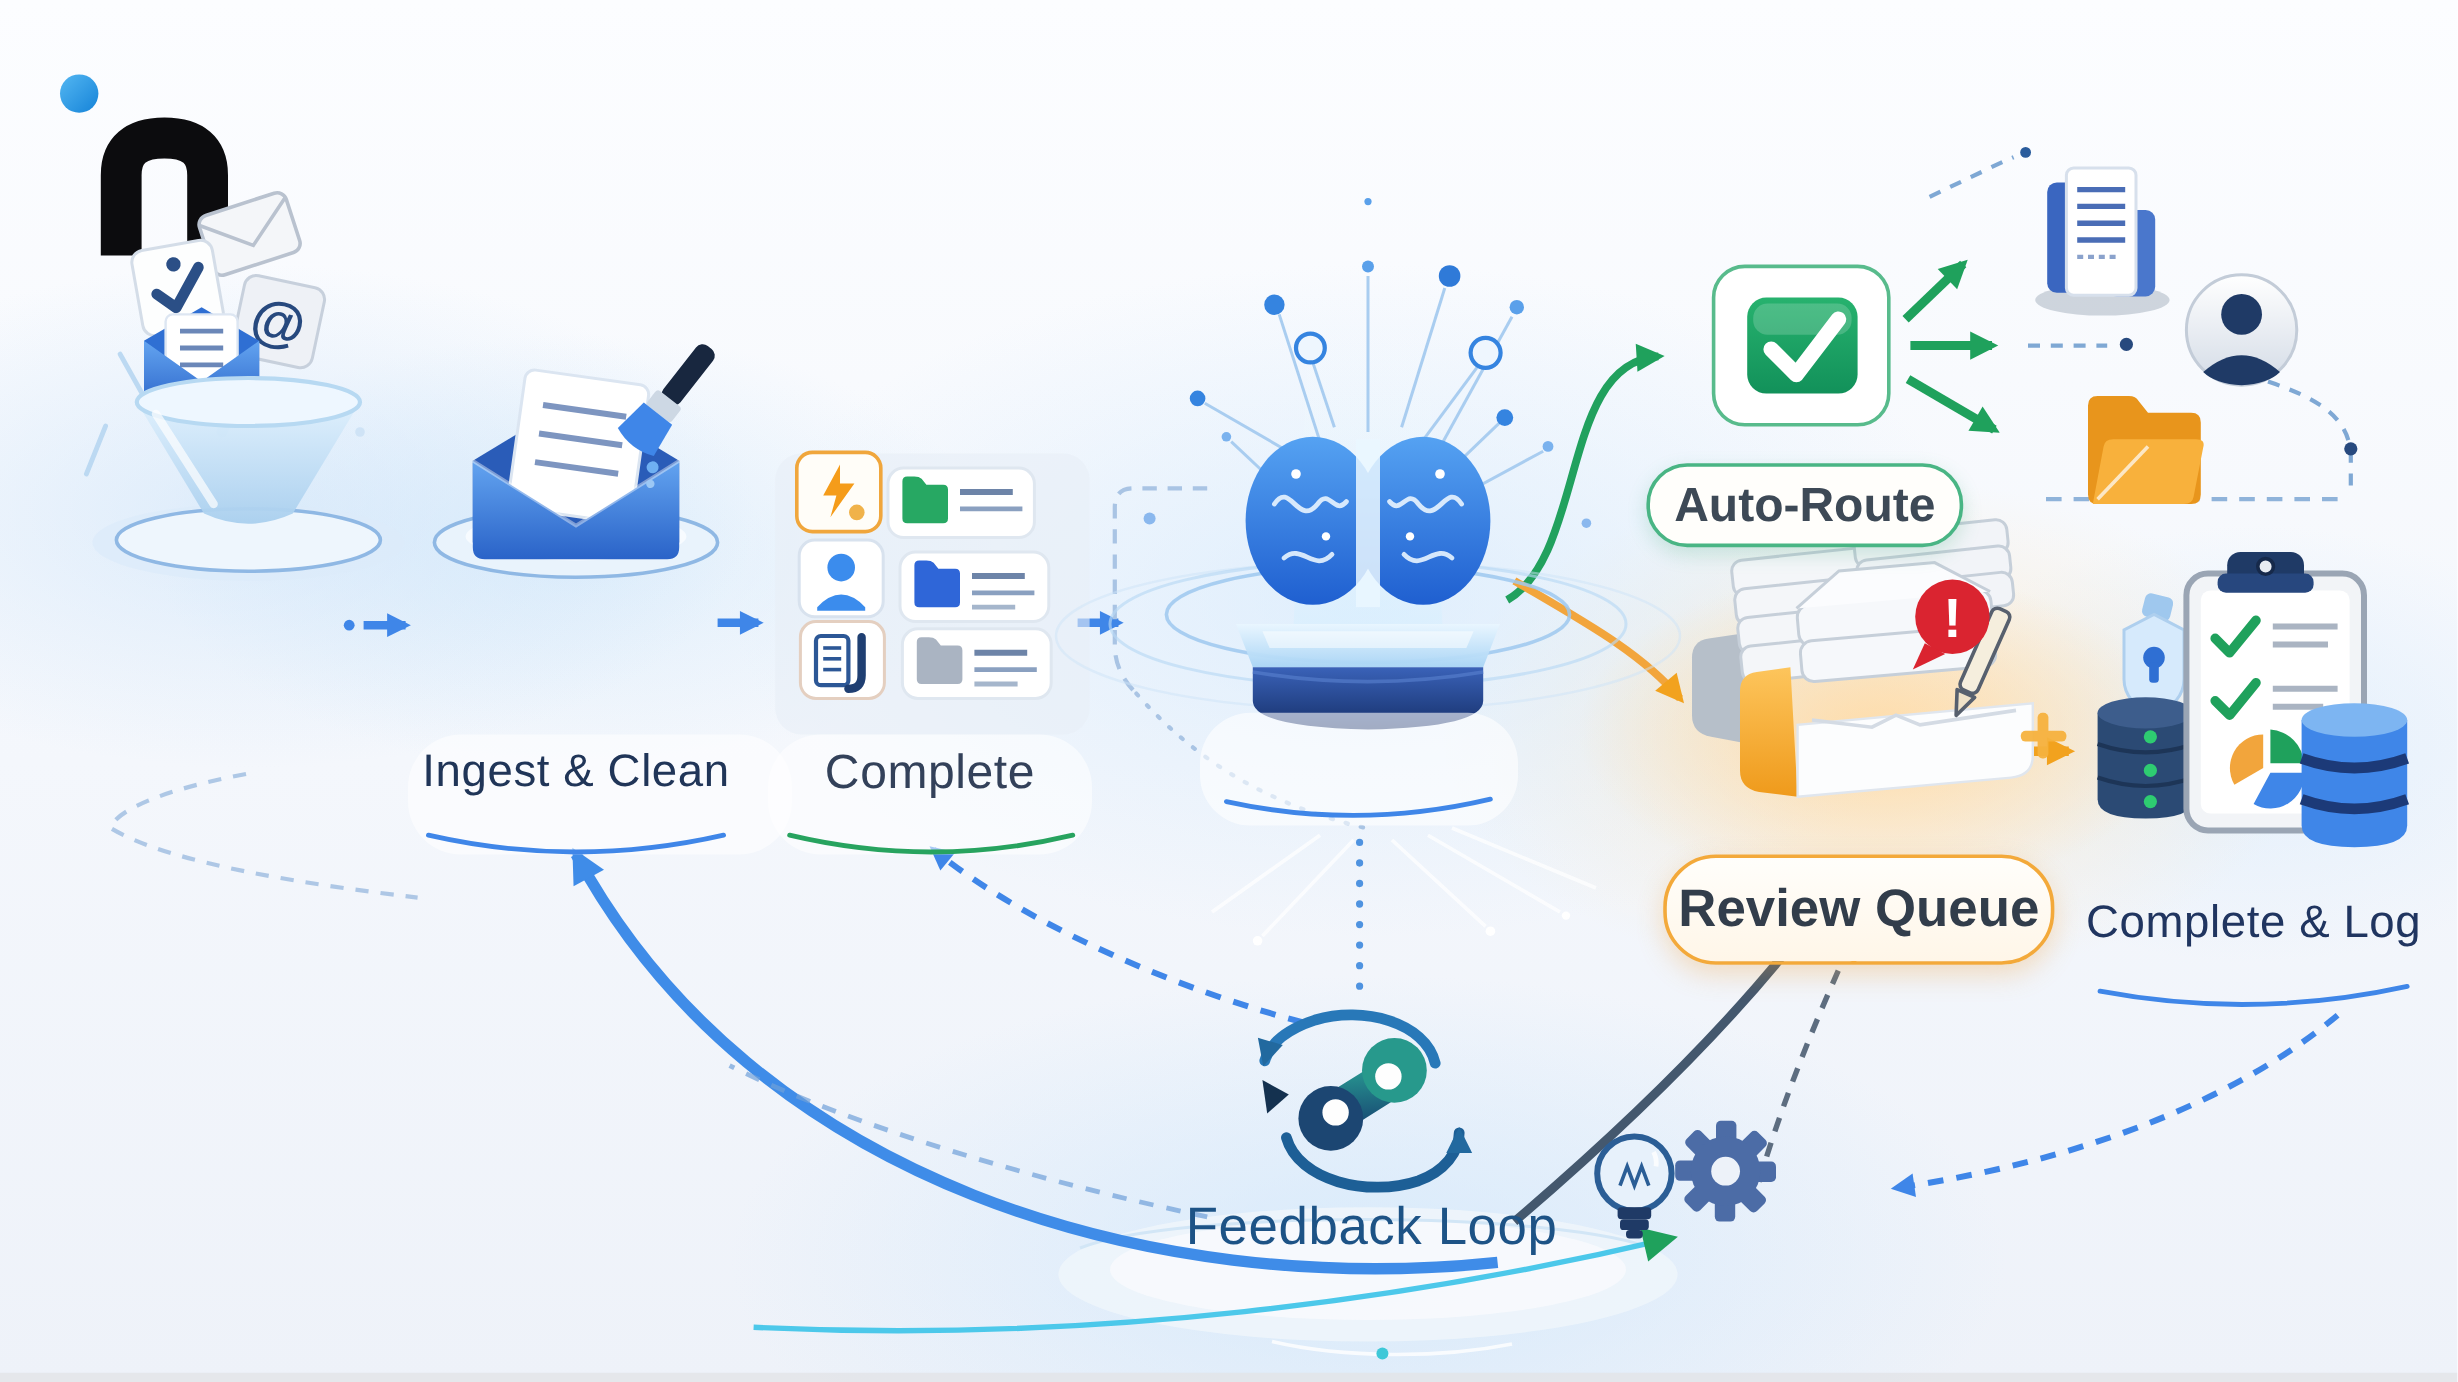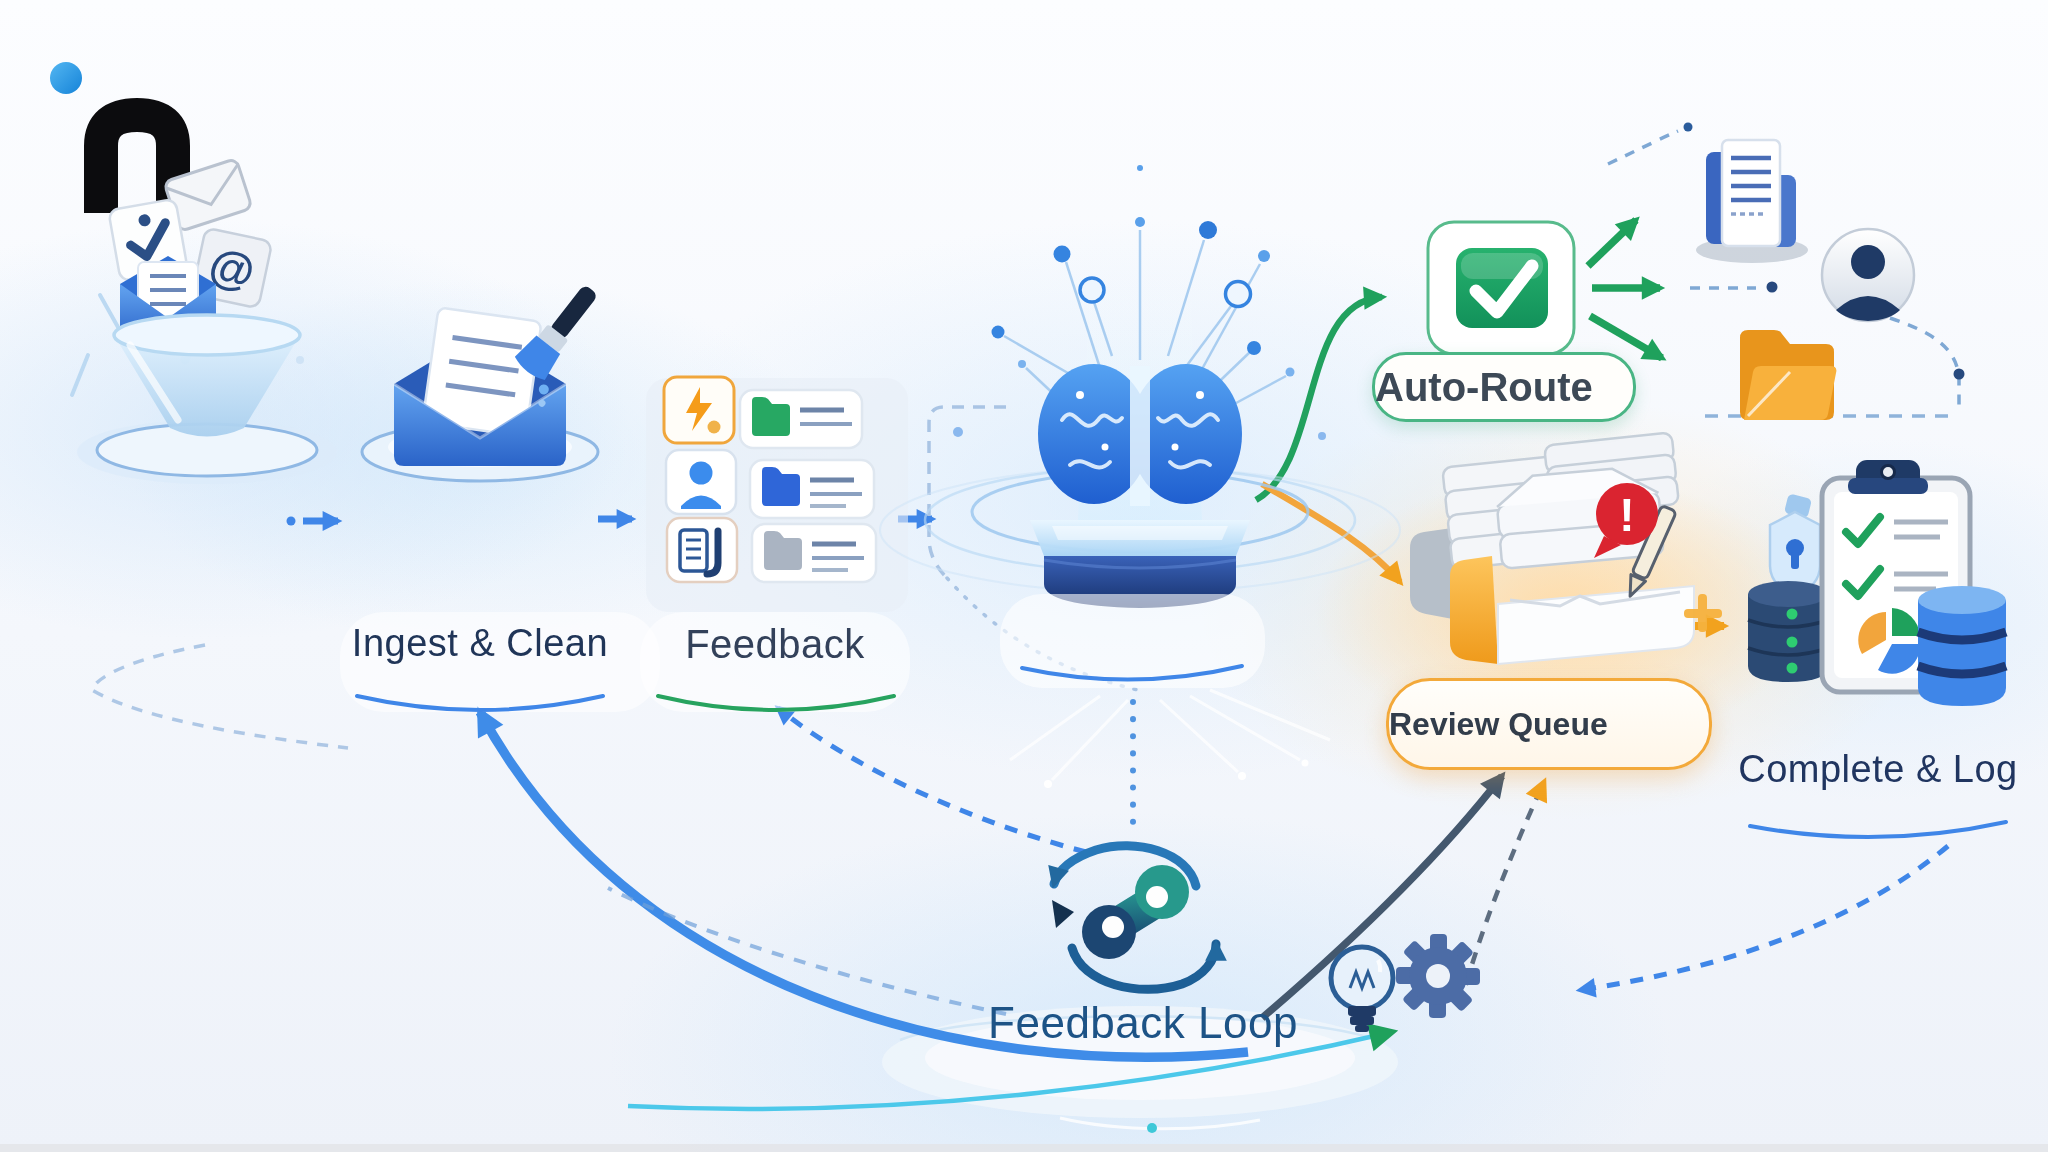--- a/index.html
+++ b/index.html
@@ -15,26 +15,26 @@
       radial-gradient(420px 260px at 1880px 620px, rgba(210,232,252,.5), transparent 70%),
       linear-gradient(180deg,#fcfdff 0%,#f4f7fc 55%,#eef2f9 100%);
   }
   svg.art{position:absolute;left:0;top:0;}
   .lbl{position:absolute;text-align:center;color:#22385e;font-weight:400;letter-spacing:.5px;}
   #lab-ingest  {left:330px;top:622px;width:300px;font-size:38px;color:#203558;}
   #lab-classify{left:650px;top:622px;width:250px;font-size:40px;color:#33415a;}
   #lab-engine  {left:1005px;top:612px;width:260px;font-size:42px;color:#1c3864;}
   #lab-complete{left:1728px;top:748px;width:300px;font-size:38px;color:#203560;}
   #lab-feedback{left:978px;top:998px;width:330px;font-size:44px;color:#1d5386;}
-  .pill{position:absolute;text-align:left;background:#fffefb;font-weight:700;}
+  .pill{position:absolute;text-align:center;background:#fffefb;font-weight:700;margin-top:34px;}
   #lab-autoroute{left:1372px;top:352px;width:258px;height:64px;line-height:64px;
     border:3px solid #49b584;border-radius:34px;font-size:40px;color:#3d4956;
     box-shadow:0 6px 16px rgba(60,170,120,.22);}
   #lab-review{left:1386px;top:678px;width:320px;height:86px;line-height:86px;
-    border:3px solid #f3a93a;border-radius:44px;font-size:32px;color:#323d4b;
+    border:3px solid #f3a93a;border-radius:44px;font-size:44px;color:#323d4b;
     background:linear-gradient(#fffefb,#fff6e8);box-shadow:0 8px 22px rgba(240,160,60,.3);}
 </style>
 </head>
 <body>
 
 <div class="canvas">
 <svg class="art" width="2048" height="1152" viewBox="0 0 2048 1152">
   <defs>
     <marker id="mBlue" viewBox="0 0 10 10" refX="7.5" refY="5" markerWidth="22" markerHeight="22" markerUnits="userSpaceOnUse" orient="auto">
           <path d="M0.5,0.5 L9.5,5 L0.5,9.5 Z" fill="#3f86e8"></path>
@@ -469,18 +469,18 @@
     <path d="M 357,696 Q 480,724 603,696" stroke="#3f86e8" stroke-width="4"></path>
     <path d="M 658,696 Q 776,724 894,696" stroke="#27a35f" stroke-width="4"></path>
     <path d="M 1022,668 Q 1132,692 1242,666" stroke="#3f86e8" stroke-width="4"></path>
     <path d="M 1750,826 Q 1878,850 2006,822" stroke="#3f86e8" stroke-width="4"></path>
   </g>
 
   <rect x="0" y="1144" width="2048" height="8" fill="#e2e3e7" opacity=".8"></rect>
 </svg>
 
 <div class="lbl" id="lab-ingest"><span>Ingest &amp; Clean</span></div>
-<div class="lbl" id="lab-classify"><span>Feedback</span></div>
+<div class="lbl" id="lab-classify"><span>Complete</span></div>
 <div class="pill" id="lab-autoroute"><span>Auto-Route</span></div>
 <div class="pill" id="lab-review"><span>Review Queue</span></div>
 <div class="lbl" id="lab-feedback"><span>Feedback Loop</span></div>
 <div class="lbl" id="lab-complete"><span>Complete &amp; Log</span></div>
 </div>
 
 </body></html>

